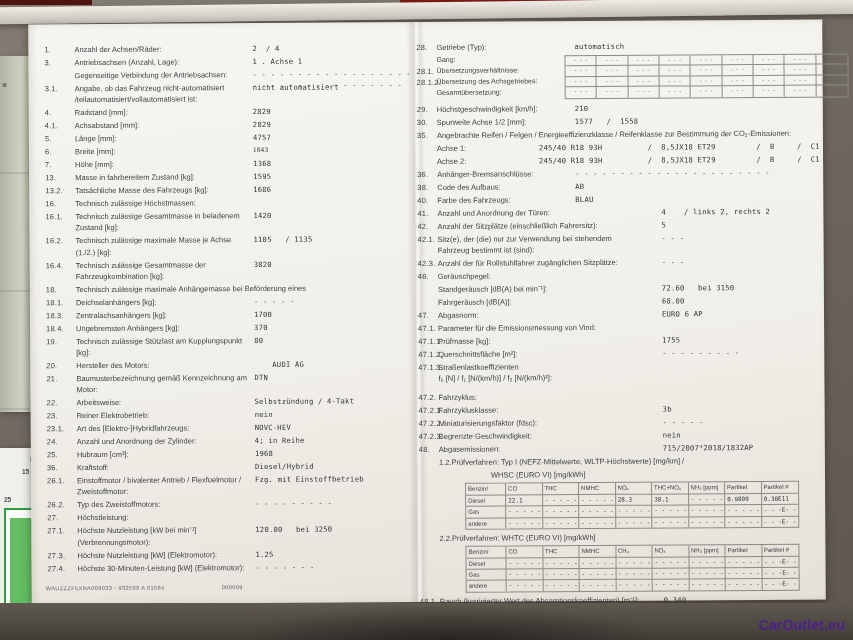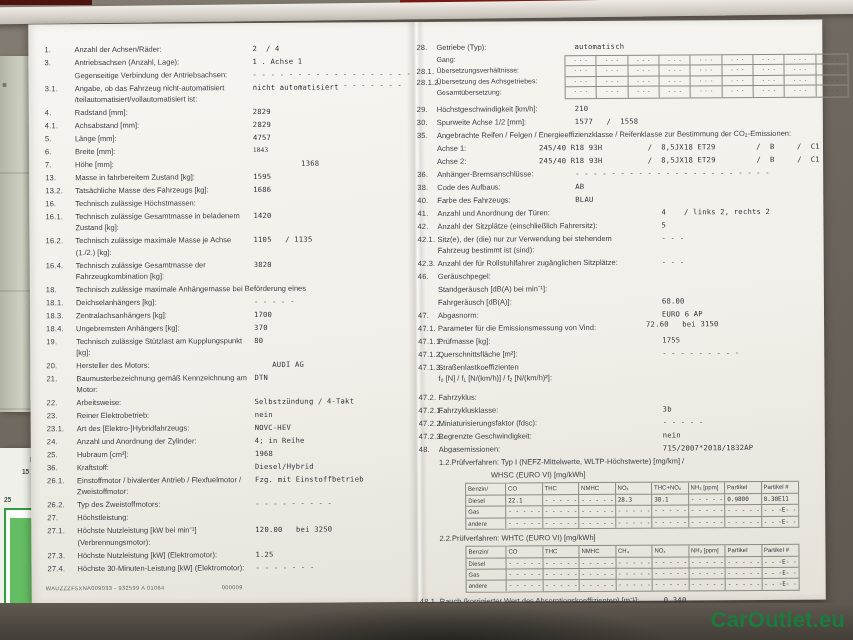--- a/index.html
+++ b/index.html
@@ -87,22 +87,22 @@
     grid-template-columns:40px repeat(8,36.5px);border:1px solid #8b8b83;}
   .ecell{border-right:1px solid #8b8b83;border-bottom:1px solid #8b8b83;
     font-size:6px;line-height:10.4px;padding-left:2px;color:#3b3e43;
     overflow:hidden;white-space:nowrap;}
   .ecell.mono{font-family:"DejaVu Sans Mono",monospace;color:#34383d;}
   .ecell:nth-child(9n){border-right:none;}
   .ecell:nth-child(n+28){border-bottom:none;}
   
   .vinline{position:absolute;left:14px;bottom:13px;font-size:5.6px;color:#5a5d61;letter-spacing:0.4px;}
   .serial{position:absolute;left:190px;bottom:13px;font-size:5.6px;color:#5a5d61;letter-spacing:0.4px;}
-  .watermark{position:absolute;right:8px;bottom:7px;font-size:22px;font-weight:bold;
-    color:#15803d;opacity:0.92;letter-spacing:0.2px;z-index:20;}
+  .watermark{position:absolute;right:8px;bottom:7px;font-size:14px;font-weight:bold;
+    color:#4c1d95;opacity:0.92;letter-spacing:0.2px;z-index:20;}
 </style>
 </head>
 <body>
 
 <div class="red-folder"></div>
 <div class="red-sliver"></div>
 <div class="shelf"></div>
 <div class="strip-stack">
   <span class="strip-mark">≣</span>
 </div>
@@ -155,21 +155,21 @@
         <span class="dval" style="left: 224px;">4757</span>
       </div>
       <div class="drow">
         <span class="dnum">6.</span>
         <span class="dlab">Breite [mm]:</span>
         <span class="dval" style="left: 224px; font-family: Liberation Serif, serif;">1843</span>
       </div>
       <div class="drow">
         <span class="dnum">7.</span>
         <span class="dlab">Höhe [mm]:</span>
-        <span class="dval" style="left: 224px; margin-left: 48px;">1368</span>
+        <span class="dval" style="left: 224px;">1368</span>
       </div>
       <div class="drow">
         <span class="dnum">13.</span>
         <span class="dlab">Masse in fahrbereitem Zustand [kg]:</span>
         <span class="dval" style="left: 224px;">1595</span>
       </div>
       <div class="drow">
         <span class="dnum">13.2.</span>
         <span class="dlab">Tatsächliche Masse des Fahrzeugs [kg]:</span>
         <span class="dval" style="left: 224px;">1686</span>
@@ -403,21 +403,21 @@
         <span class="dnum">42.3.</span>
         <span class="dlab">Anzahl der für Rollstuhlfahrer zugänglichen Sitzplätze:</span>
         <span class="dval" style="left: 244px;">- - -</span>
       </div>
       <div class="drow">
         <span class="dnum">46.</span>
         <span class="dlab">Geräuschpegel:</span>
       </div>
       <div class="drow">
         <span class="dlab">Standgeräusch [dB(A) bei min⁻¹]:</span>
-        <span class="dval" style="left: 228px; margin-top: 36px;">72.60   bei 3150</span>
+        <span class="dval" style="left: 244px;">72.60   bei 3150</span>
       </div>
       <div class="drow">
         <span class="dlab">Fahrgeräusch [dB(A)]:</span>
         <span class="dval" style="left: 244px;">68.00</span>
       </div>
       <div class="drow">
         <span class="dnum">47.</span>
         <span class="dlab">Abgasnorm:</span>
         <span class="dval" style="left: 244px;">EURO 6 AP</span>
       </div>

